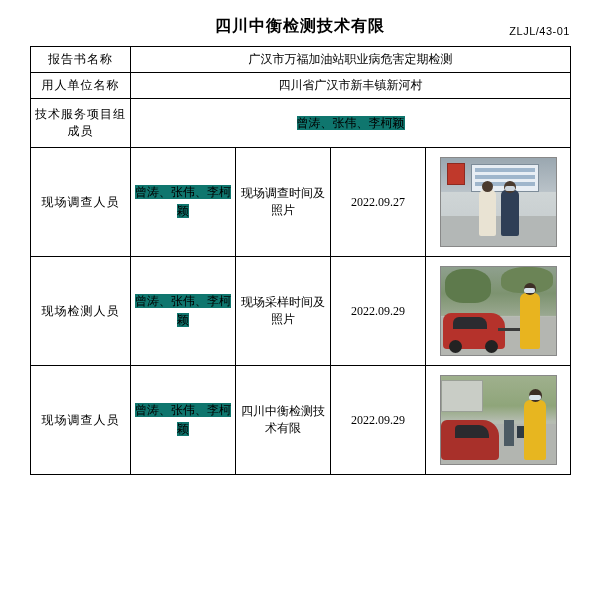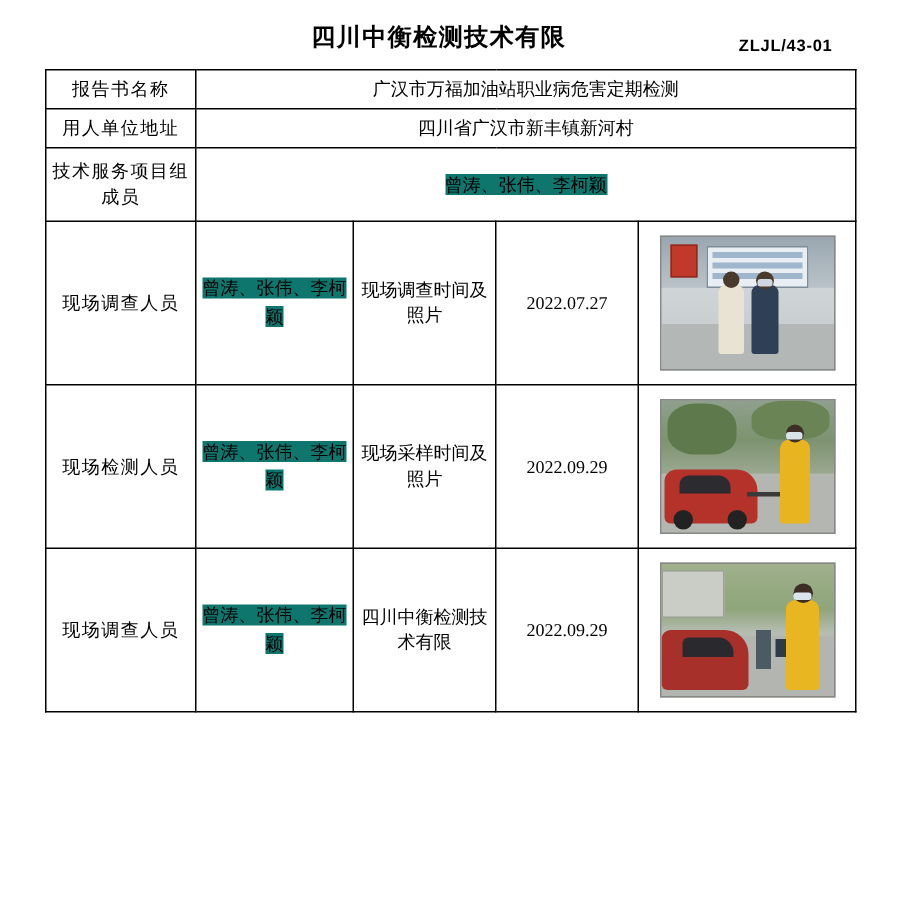--- a/index.html
+++ b/index.html
@@ -11,40 +11,40 @@
     height: 600px;
     background: #ffffff;
     font-family: "Liberation Serif", serif;
     color: #000000;
     overflow: hidden;
   }
   .page {
     width: 600px;
     height: 600px;
     box-sizing: border-box;
-    padding: 14px 45px 10px 30px;
+    padding: 14px 30px 10px 30px;
     position: relative;
   }
   .title-block {
     text-align: center;
     position: relative;
   }
   .title-line {
     font-size: 16px;
     font-weight: bold;
     letter-spacing: 1px;
     line-height: 24px;
     font-family: "Liberation Serif", serif;
   }
   .doc-code {
     position: absolute;
     right: 0px;
     bottom: 1px;
     font-size: 11px;
-    font-weight: bold;
+    font-weight: normal;
     letter-spacing: 0.5px;
     font-family: "Liberation Sans", sans-serif;
   }
   table.form {
     border-collapse: collapse;
     width: 540px;
     margin-top: 8px;
     table-layout: fixed;
   }
   table.form td {
@@ -218,38 +218,38 @@
     </colgroup>
 
     <tbody>
         <tr>
       <td class="lbl">报告书名称</td>
       <td colspan="4">广汉市万福加油站职业病危害定期检测</td>
     </tr>
 
 
     <tr>
-      <td class="lbl">用人单位地址</td>
+      <td class="lbl">用人单位名称</td>
       <td colspan="4">四川省广汉市新丰镇新河村</td>
     </tr>
 
     <tr>
       <td class="lbl" style="height:40px">技术服务项目组成员</td>
       <td colspan="4">
         <span class="hl-block">曾涛、张伟、李柯颖</span>
       </td>
     </tr>
 
     <tr>
       <td class="lbl" style="height:100px">现场调查人员</td>
       <td>
         <span class="hl-block">曾涛、张伟、李柯颖</span>
       </td>
       <td>现场调查时间及照片</td>
-      <td>2022.07.27</td>
+      <td>2022.09.27</td>
       <td>
         <div class="photo ph1">
           <div class="board"></div>
           <div class="redsign"></div>
           <div class="floor"></div>
           <div class="p-a"></div>
           <div class="p-b"></div>
         </div>
       </td>
     </tr>

